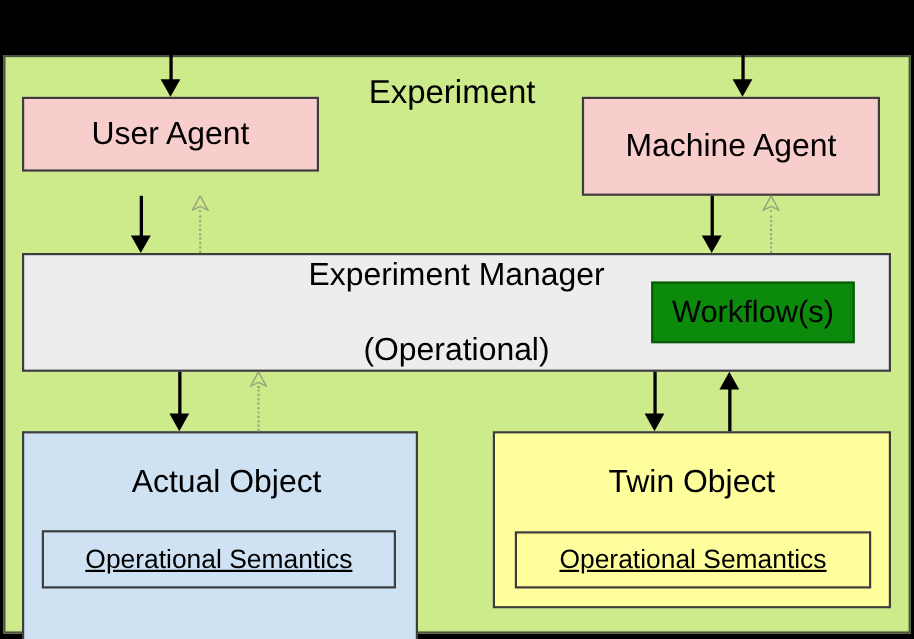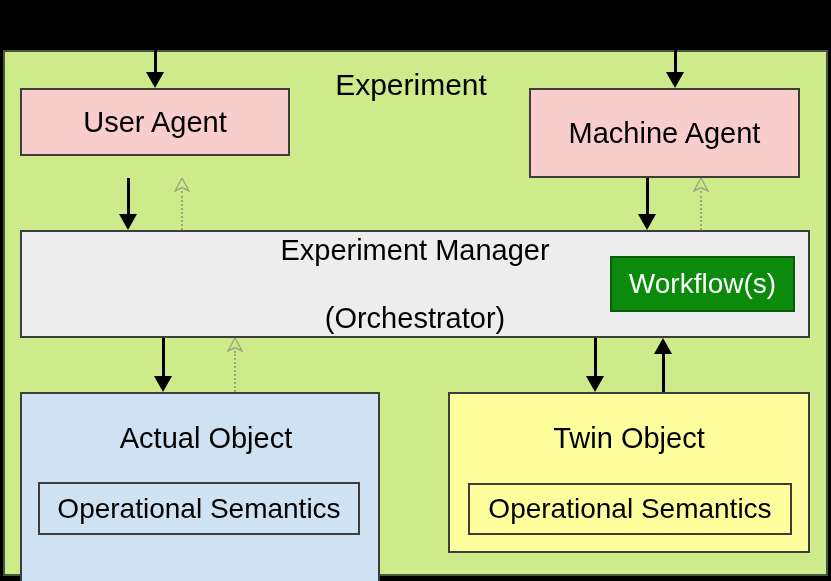--- a/index.html
+++ b/index.html
@@ -14,29 +14,29 @@
   .panel{position:absolute;left:3px;top:50px;width:825px;height:526px;
     background:var(--panel);border:2px solid var(--panel_border);box-sizing:border-box;}
   .diagram-title{position:absolute;left:261px;top:68px;width:300px;text-align:center;
     font-size:30px;color:var(--text);}
   .box{position:absolute;box-sizing:border-box;border:2px solid var(--box_border);
     display:flex;align-items:center;justify-content:center;color:var(--text);font-size:29px;}
   .user-agent{left:20px;top:88px;width:270px;height:68px;background:var(--agent);}
   .machine-agent{left:529px;top:88px;width:271px;height:90px;background:var(--agent);}
   .manager{left:20px;top:230px;width:790px;height:108px;background:var(--manager);
     flex-direction:column;line-height:36px;gap:32px;}
-  .workflow{position:absolute;left:610px;top:256px;width:185px;height:56px;box-sizing:border-box;
-    background:var(--workflow);border:2px solid var(--workflow_border);color:#ffffff;
+  .workflow{position:absolute;left:592px;top:256px;width:185px;height:56px;box-sizing:border-box;
+    background:var(--workflow);border:2px solid var(--workflow_border);color:#000000;
     display:flex;align-items:center;justify-content:center;font-size:28px;}
   .object{flex-direction:column;justify-content:flex-start;}
   .actual-object{left:20px;top:392px;width:360px;height:200px;background:var(--actual);padding-left:12px;}
   .twin-object{left:448px;top:392px;width:362px;height:161px;background:var(--twin);align-items:center;}
   .object .obj-title{height:88px;display:flex;align-items:center;justify-content:center;}
   .inner-box{position:absolute;box-sizing:border-box;border:2px solid var(--box_border);
-    display:flex;align-items:center;justify-content:center;font-size:28px;background:transparent;}
+    display:flex;align-items:center;justify-content:center;font-size:24px;background:transparent;text-decoration:underline;}
   .actual-object .inner-box{left:16px;top:88px;width:322px;height:53px;}
   .twin-object .inner-box{left:18px;top:89px;width:324px;height:52px;}
 
   
   .arrow{position:absolute;width:18px;}
   .arrow .line{position:absolute;left:calc(50% - 1.5px);width:3px;top:0;bottom:0;background:var(--arrow);}
   .arrow.down .line{bottom:6px;}
   .arrow.down .head{position:absolute;bottom:0;left:0;width:0;height:0;
     border-left:9px solid transparent;border-right:9px solid transparent;border-top:16px solid var(--arrow);}
   .arrow.up .line{top:6px;}
@@ -70,21 +70,21 @@
   <div class="box user-agent">
     <span>User Agent</span>
   </div>
 
   <div class="box machine-agent">
     <span>Machine Agent</span>
   </div>
 
   <div class="box manager">
     <span>Experiment Manager</span>
-    <span>(Orchestrator)</span>
+    <span>(Operational)</span>
   </div>
 
   <div class="workflow">
     <span>Workflow(s)</span>
   </div>
 
   <div class="box object actual-object">
     <div class="obj-title">Actual Object</div>
     <div class="inner-box">
       <span>Operational Semantics</span>

